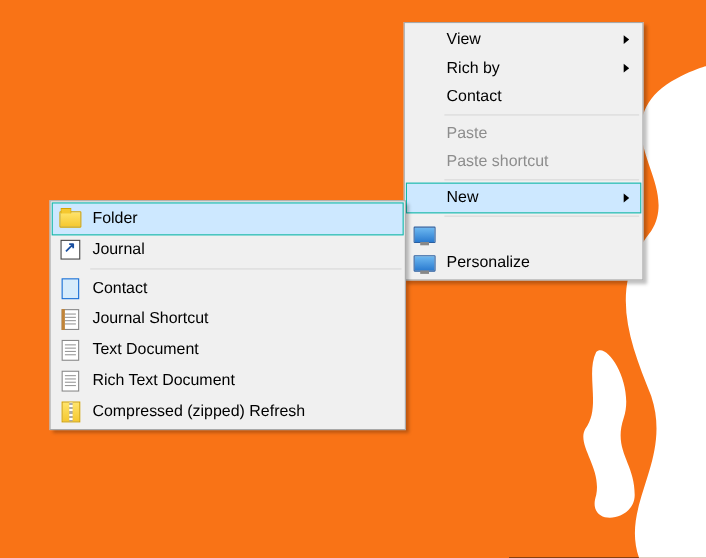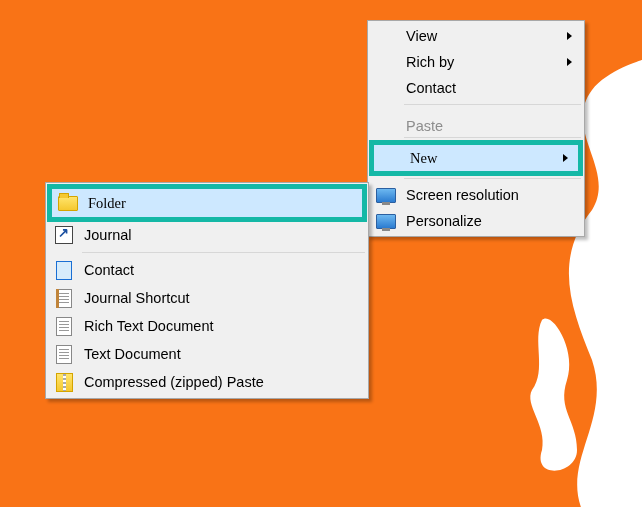--- a/index.html
+++ b/index.html
@@ -55,27 +55,25 @@
     height: 26px;
     padding: 0 30px 0 36px;
     position: relative;
     white-space: nowrap;
   }
   .menu-sub .menu-row {
     height: 28px;
   }
   .menu-row.disabled {
     color: #8d8d8d;
-    align-items: flex-end;
   }
   .menu-row.hovered {
     background: #cde8ff;
-    border: 5px solid #14b8a6;
+    border: 1px solid #14b8a6;
     margin: -1px;
-    font-family: Liberation Serif, serif;
   }
   .menu-sep {
     height: 1px;
     background: #d7d7d7;
     margin: 3px 1px 3px 34px;
   }
   .sub-arrow {
     position: absolute;
     right: 10px;
     top: 50%;
@@ -235,31 +233,33 @@
       <span>Rich by</span>
       <span class="sub-arrow"></span>
     </div>
     <div class="menu-row">
       <span>Contact</span>
     </div>
     <div class="menu-sep"></div>
     <div class="menu-row disabled">
       <span>Paste</span>
     </div>
+    <div class="menu-row disabled">
+      <span>Paste shortcut</span>
+    </div>
     <div class="menu-sep"></div>
     <div class="menu-row hovered">
       <span>New</span>
       <span class="sub-arrow"></span>
     </div>
     <div class="menu-sep"></div>
     <div class="menu-row">
       <span class="icon">
           <span class="ic-monitor"></span>
         </span>
-      <span>Screen resolution</span>
     </div>
     <div class="menu-row">
       <span class="icon">
           <span class="ic-monitor"></span>
         </span>
       <span>Personalize</span>
     </div>
   </div>
 
   <div class="menu menu-sub">
@@ -285,28 +285,28 @@
     <div class="menu-row">
       <span class="icon">
           <span class="ic-doc ic-journal"></span>
         </span>
       <span>Journal Shortcut</span>
     </div>
     <div class="menu-row">
       <span class="icon">
           <span class="ic-doc"></span>
         </span>
+      <span>Text Document</span>
+    </div>
+    <div class="menu-row">
+      <span class="icon">
+          <span class="ic-doc"></span>
+        </span>
       <span>Rich Text Document</span>
     </div>
     <div class="menu-row">
       <span class="icon">
-          <span class="ic-doc"></span>
-        </span>
-      <span>Text Document</span>
-    </div>
-    <div class="menu-row">
-      <span class="icon">
           <span class="ic-zip"></span>
         </span>
-      <span>Compressed (zipped) Paste</span>
+      <span>Compressed (zipped) Refresh</span>
     </div>
   </div>
 </div>
 
 </body></html>

